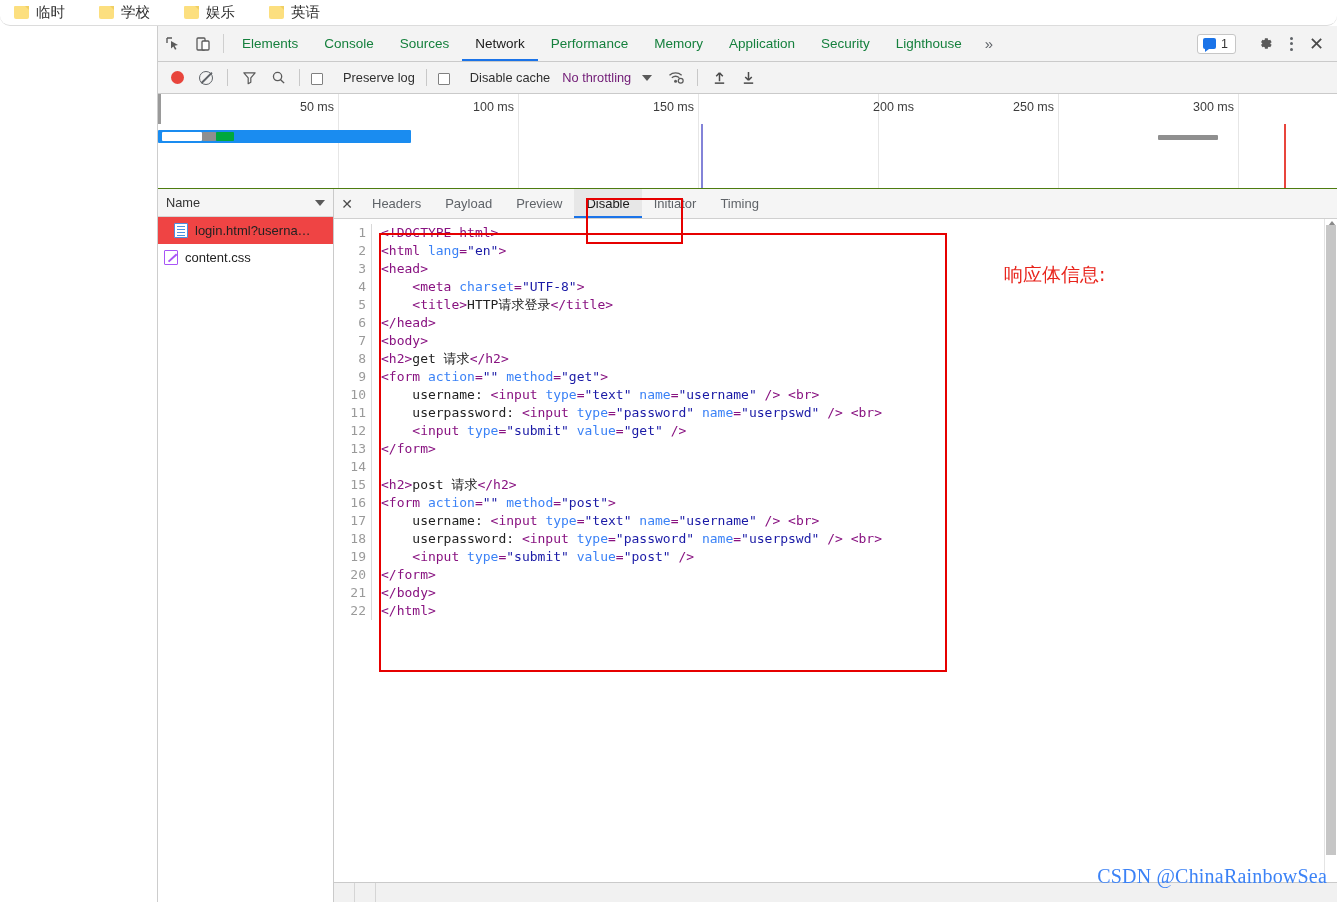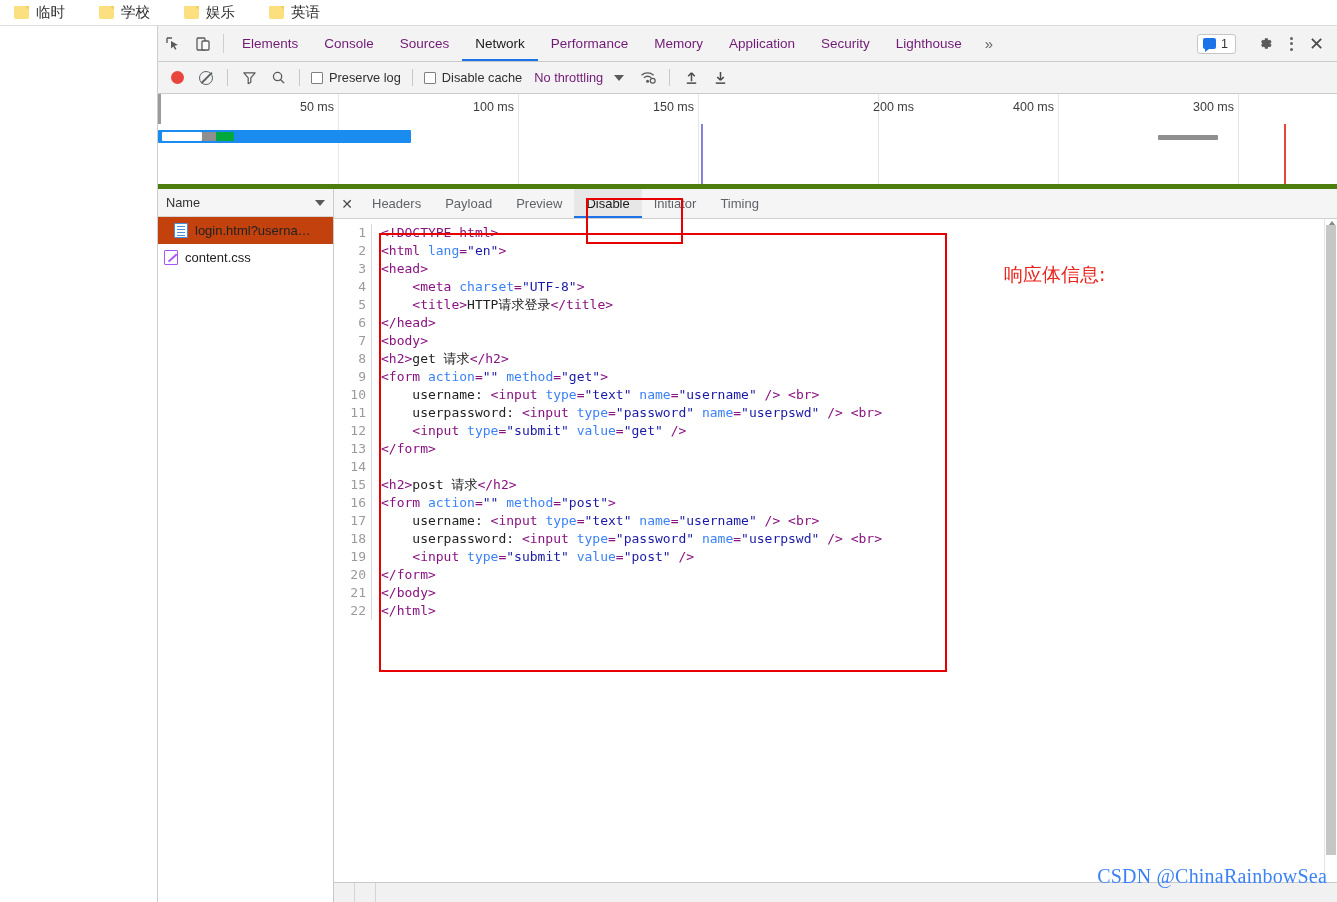--- a/index.html
+++ b/index.html
@@ -8,21 +8,21 @@
     font-family: "Liberation Sans", sans-serif;
     background: #ffffff;
     overflow: hidden;
   }
   #root { position: relative; width: 1337px; height: 902px; background:#fff; }
 
   
   .bookmark-bar {
     position: absolute; left: 0; top: 0; width: 1337px; height: 26px;
     background: #ffffff; display: flex; align-items: center;
-    padding-left: 14px; border-bottom: 1px solid #dcdcdc;
+    padding-left: 14px; border-bottom: 1px solid #dcdcdc; border-radius: 10px;
   }
   .bookmark {
     display: flex; align-items: center; gap: 7px;
     margin-right: 34px; font-size: 14.5px; color: #2f2f2f;
     cursor: pointer; white-space: nowrap;
   }
   .folder-icon {
     width: 15px; height: 13px; position: relative; flex: 0 0 auto;
   }
   .folder-icon::before {
@@ -56,21 +56,21 @@
     display:flex; align-items:stretch; flex: 0 0 auto;
   }
   .dt-icon-btn {
     width: 30px; display:flex; align-items:center; justify-content:center;
     cursor:pointer; color:#5a5a5a;
   }
   .tb-sep { width:1px; background:#cfcfcf; margin:8px 5px; }
   .dt-tabs { display:flex; align-items:stretch; flex:1 1 auto; }
   .dt-tab {
     padding: 0 13px; display:flex; align-items:center; justify-content:center;
-    font-size: 13.5px; color:#701a75; cursor:pointer; position:relative;
+    font-size: 13.5px; color:#15803d; cursor:pointer; position:relative;
     white-space:nowrap;
   }
   .dt-tab.active { color:#1a1a1a; }
   .dt-tab.active::after {
     content:""; position:absolute; left:0; right:0; bottom:0; height:2px;
     background:#1a73e8;
   }
   .dt-more {
     padding: 0 10px; display:flex; align-items:center; color:#5f6368;
     font-size:15px; cursor:pointer;
@@ -101,28 +101,28 @@
   .rec-dot { width:13px; height:13px; border-radius:50%; background:#e8453c; }
   .ban-icon {
     width:14px;height:14px;border:1.6px solid #5f6368;border-radius:50%;position:relative;
   }
   .ban-icon::after{
     content:"";position:absolute;left:-1px;top:5px;width:15px;height:1.6px;
     background:#5f6368;transform:rotate(-45deg);transform-origin:center;
   }
   .ico-btn{ width:26px;height:26px;display:flex;align-items:center;justify-content:center;cursor:pointer;border-radius:2px;}
   .vsep{width:1px;height:17px;background:#c8c8c8;margin:0 5px;}
-  .chk-wrap{display:flex;align-items:center;gap:6px;cursor:pointer;font-size:12.8px;color:#303030;padding:0 3px;}
+  .chk-wrap{display:flex;align-items:flex-end;gap:20px;cursor:pointer;font-size:12.8px;color:#303030;padding:0 3px;}
   .chkbox{width:12px;height:12px;border:1px solid #808080;background:#fff;border-radius:1px;}
   .throttle-label{font-size:12.8px;color:#701a75;margin-left:6px;cursor:pointer;}
   .caret-dn{width:0;height:0;border-left:5px solid transparent;border-right:5px solid transparent;border-top:6px solid #5a5a5a;margin-left:8px;cursor:pointer;}
 
   
   .dt-overview{
-    height:95px; background:#fff; border-bottom:5px solid #4d7c0f;
+    height:95px; background:#fff; border-bottom:1px solid #4d7c0f;
     position:relative; flex:0 0 auto; overflow:hidden;
   }
   .ov-tick{position:absolute;top:0;height:95px;width:1px;background:#e6e6e6;}
   .ov-tick-label{
     position:absolute;top:6px;font-size:12.5px;color:#3c3c3c;
     transform:translateX(-100%);padding-right:4px;white-space:nowrap;
   }
   .ov-bar{position:absolute;height:13px;border-radius:1px;}
   .ov-vline{position:absolute;top:30px;height:65px;width:2px;}
   .ov-left-edge{position:absolute;left:0;top:0;width:3px;height:30px;background:#9a9a9a;}
@@ -138,21 +138,21 @@
     height:28px;border-bottom:1px solid #d6d6d6;background:#f5f5f5;
     display:flex;align-items:center;padding:0 8px;font-size:12.8px;color:#333;
   }
   .req-head .sort-caret{margin-left:auto;width:0;height:0;
     border-left:5px solid transparent;border-right:5px solid transparent;border-top:6px solid #5a5a5a;}
   .req-list{flex:1 1 auto;overflow:hidden;}
   .req-row{
     height:27px;display:flex;align-items:center;gap:7px;padding:0 6px;
     font-size:13px;color:#222;cursor:pointer;white-space:nowrap;overflow:hidden;
   }
-  .req-row.selected{background:#c2410c;padding-left:16px;}
+  .req-row.selected{background:#ef4444;padding-left:16px;}
   .doc-ico{
     width:14px;height:15px;flex:0 0 auto;border:1.4px solid #4a90e2;border-radius:1px;
     background:#fff;position:relative;
   }
   .doc-ico::after{
     content:"";position:absolute;left:2px;top:2px;right:2px;height:1.4px;
     background:#4a90e2;box-shadow:0 3px 0 #4a90e2,0 6px 0 #4a90e2,0 9px 0 #4a90e2;
   }
   .css-ico{
     width:14px;height:15px;flex:0 0 auto;border:1.4px solid #a855f7;border-radius:1px;
@@ -381,21 +381,21 @@
       <div id="ov-ticks">
           <div class="ov-tick" style="left: 180px;"></div>
           <div class="ov-tick-label" style="left: 180px;">50 ms</div>
           <div class="ov-tick" style="left: 360px;"></div>
           <div class="ov-tick-label" style="left: 360px;">100 ms</div>
           <div class="ov-tick" style="left: 540px;"></div>
           <div class="ov-tick-label" style="left: 540px;">150 ms</div>
           <div class="ov-tick" style="left: 720px;"></div>
           <div class="ov-tick-label" style="left: 760px;">200 ms</div>
           <div class="ov-tick" style="left: 900px;"></div>
-          <div class="ov-tick-label" style="left: 900px;">400 ms</div>
+          <div class="ov-tick-label" style="left: 900px;">250 ms</div>
           <div class="ov-tick" style="left: 1080px;"></div>
           <div class="ov-tick-label" style="left: 1080px;">300 ms</div>
         </div>
       <div id="ov-bars">
           <div class="ov-bar" style="left: 0px; width: 253px; background: rgb(26, 140, 240); top: 36px;"></div>
           <div class="ov-bar" style="left: 4px; width: 40px; background: rgb(255, 255, 255); top: 38px; height: 9px;"></div>
           <div class="ov-bar" style="left: 44px; width: 14px; background: rgb(143, 143, 143); top: 38px; height: 9px;"></div>
           <div class="ov-bar" style="left: 58px; width: 18px; background: rgb(0, 168, 62); top: 38px; height: 9px;"></div>
           <div class="ov-bar" style="left: 1000px; width: 60px; background: rgb(143, 143, 143); top: 41px; height: 5px;"></div>
         </div>

